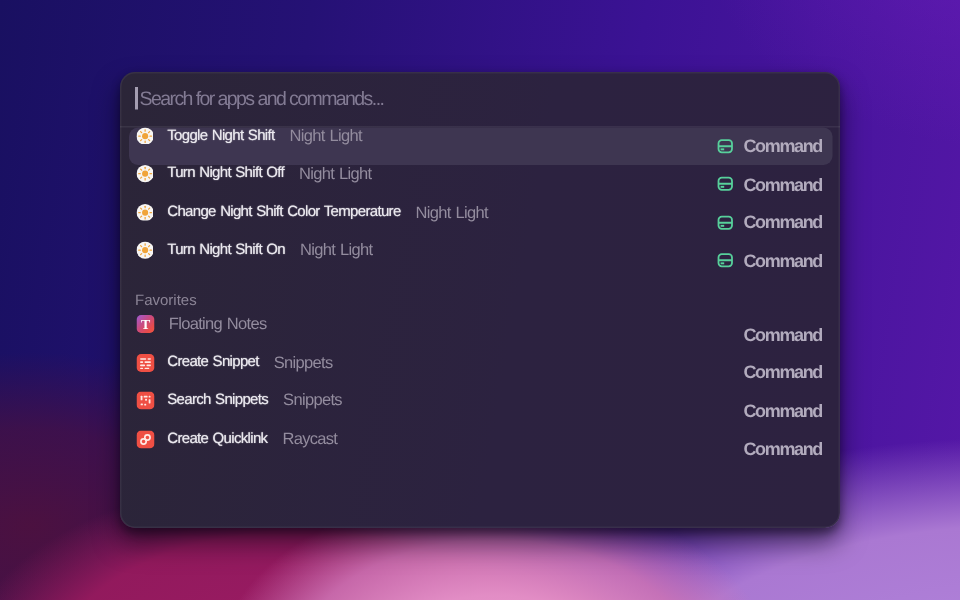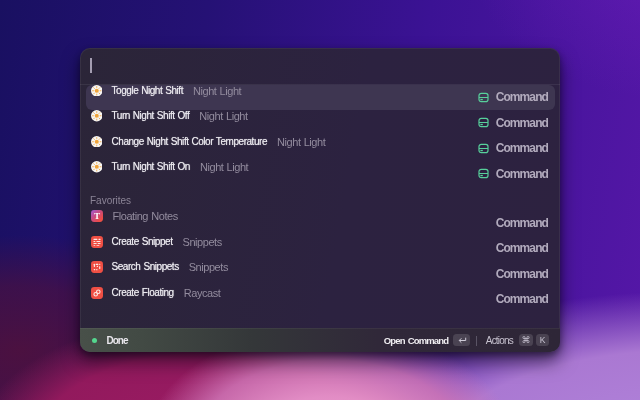--- a/index.html
+++ b/index.html
@@ -64,20 +64,21 @@
   .key.cmdk { width:14px; font-size:9px; margin-left:6px; }
   .key.kk { width:13px; font-size:8.5px; margin-left:3px; }
   .fsep { color:#655e70; margin:0 8px 0 5px; font-size:10px; }
   .actions { color:#c7c2cf; letter-spacing:-0.8px; }
 </style>
 </head>
 <body>
   <div class="panel">
     <div class="search">
       <div class="caret"></div>
+      <span class="ph">Search for apps and commands...</span>
     </div>
     <div class="list">
       <div class="row sel">
         <span class="icon16">
           <svg width="11.5" height="11.5" viewBox="0 0 13 13">
             <circle cx="6.5" cy="6.5" r="6.5" fill="#f7f5f3"></circle>
             <circle cx="6.5" cy="6.5" r="2.3" fill="#f0a43a"></circle>
             <g stroke="#f0a43a" stroke-width="0.95" stroke-linecap="round">
               <line x1="6.5" y1="1.7" x2="6.5" y2="2.8"></line>
               <line x1="6.5" y1="10.2" x2="6.5" y2="11.3"></line>
@@ -252,37 +253,20 @@
       <div class="row">
         <span class="icon16">
           <svg width="12" height="12" viewBox="0 0 13 13">
             <rect x="0" y="0" width="13" height="13" rx="3.4" fill="#ef4f44"></rect>
             <g fill="none" stroke="#ffe9e4" stroke-width="1.2">
               <circle cx="7.9" cy="5.1" r="1.9"></circle>
               <circle cx="5.1" cy="7.9" r="1.9"></circle>
             </g>
           </svg>
         </span>
-        <span class="title">Create Floating</span>
+        <span class="title">Create Quicklink</span>
         <span class="sub">Raycast</span>
         <span class="right">
           <span class="cmd">Command</span>
         </span>
-      </div>
-    </div>
-    <div class="footer">
-      <div class="dot"></div>
-      <div class="done">Done</div>
-      <div class="fright">
-        <span class="opencmd">Open Command</span>
-        <span class="key ret">
-          <svg width="10" height="9" viewBox="0 0 10 9">
-            <path d="M8.7 1.7 V4.5 H2.4" fill="none" stroke="#cfcbd8" stroke-width="1"></path>
-            <path d="M4.4 2.3 L2.2 4.5 L4.4 6.7" fill="none" stroke="#cfcbd8" stroke-width="1" stroke-linejoin="miter" stroke-linecap="butt"></path>
-          </svg>
-        </span>
-        <span class="fsep">|</span>
-        <span class="actions">Actions</span>
-        <span class="key cmdk">⌘</span>
-        <span class="key kk">K</span>
       </div>
     </div>
   </div>
 
 </body></html>

